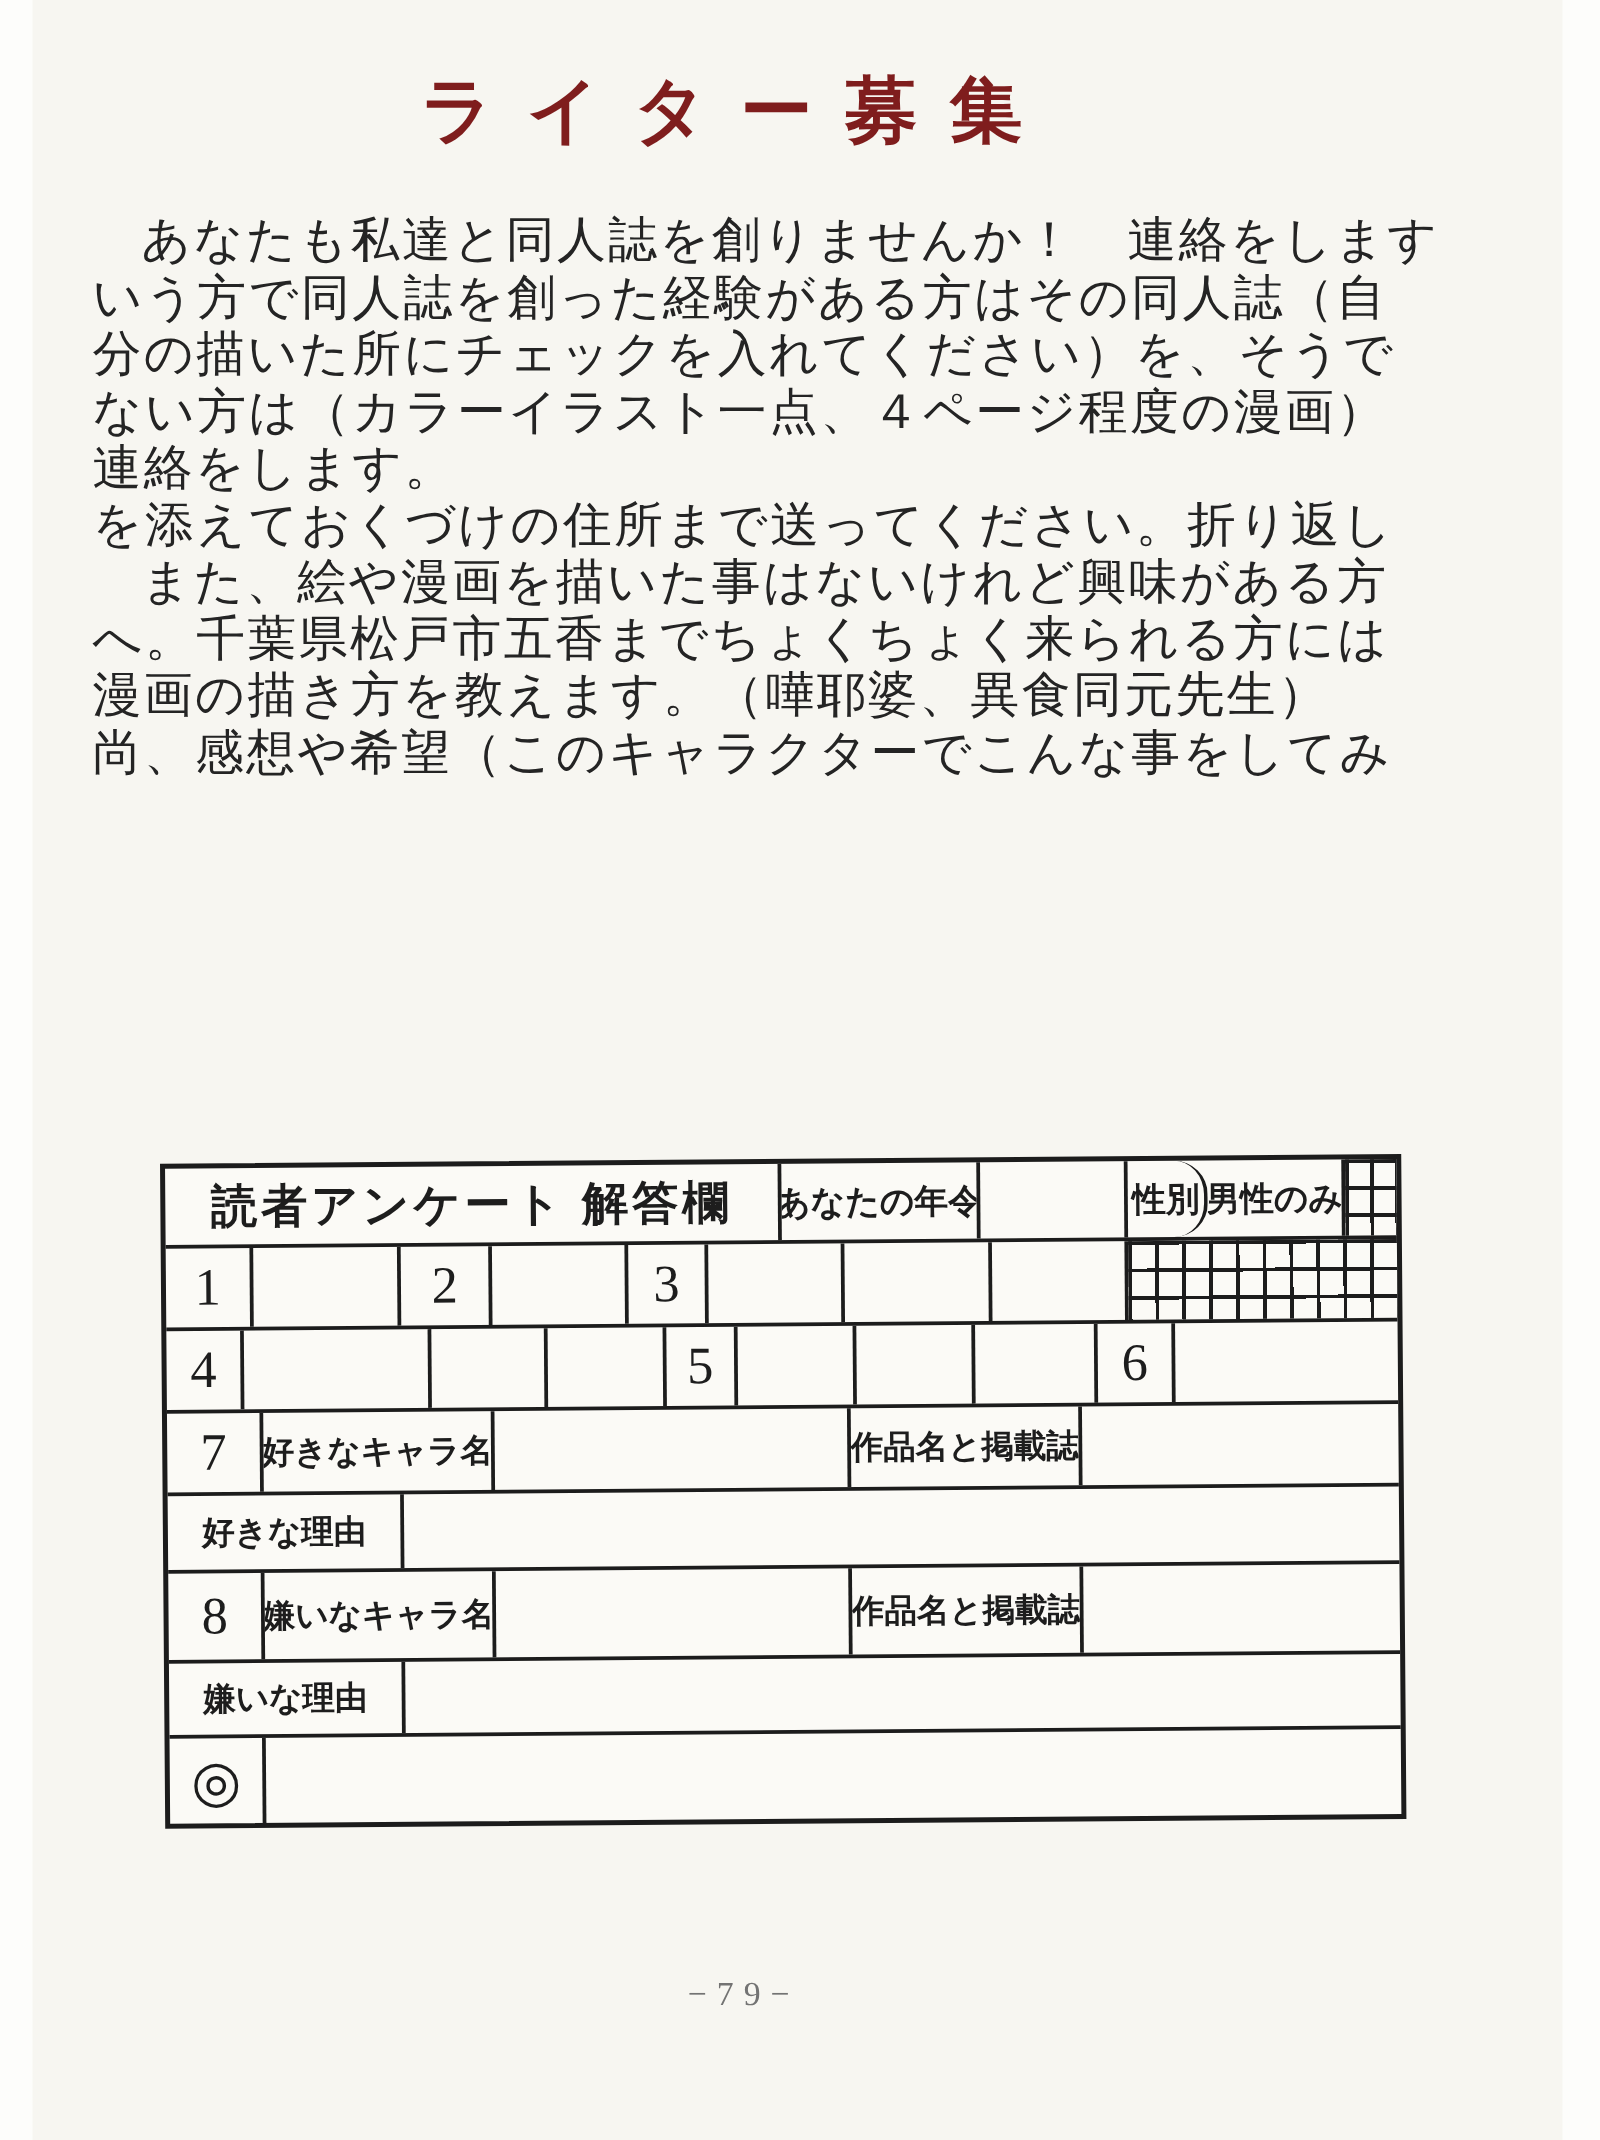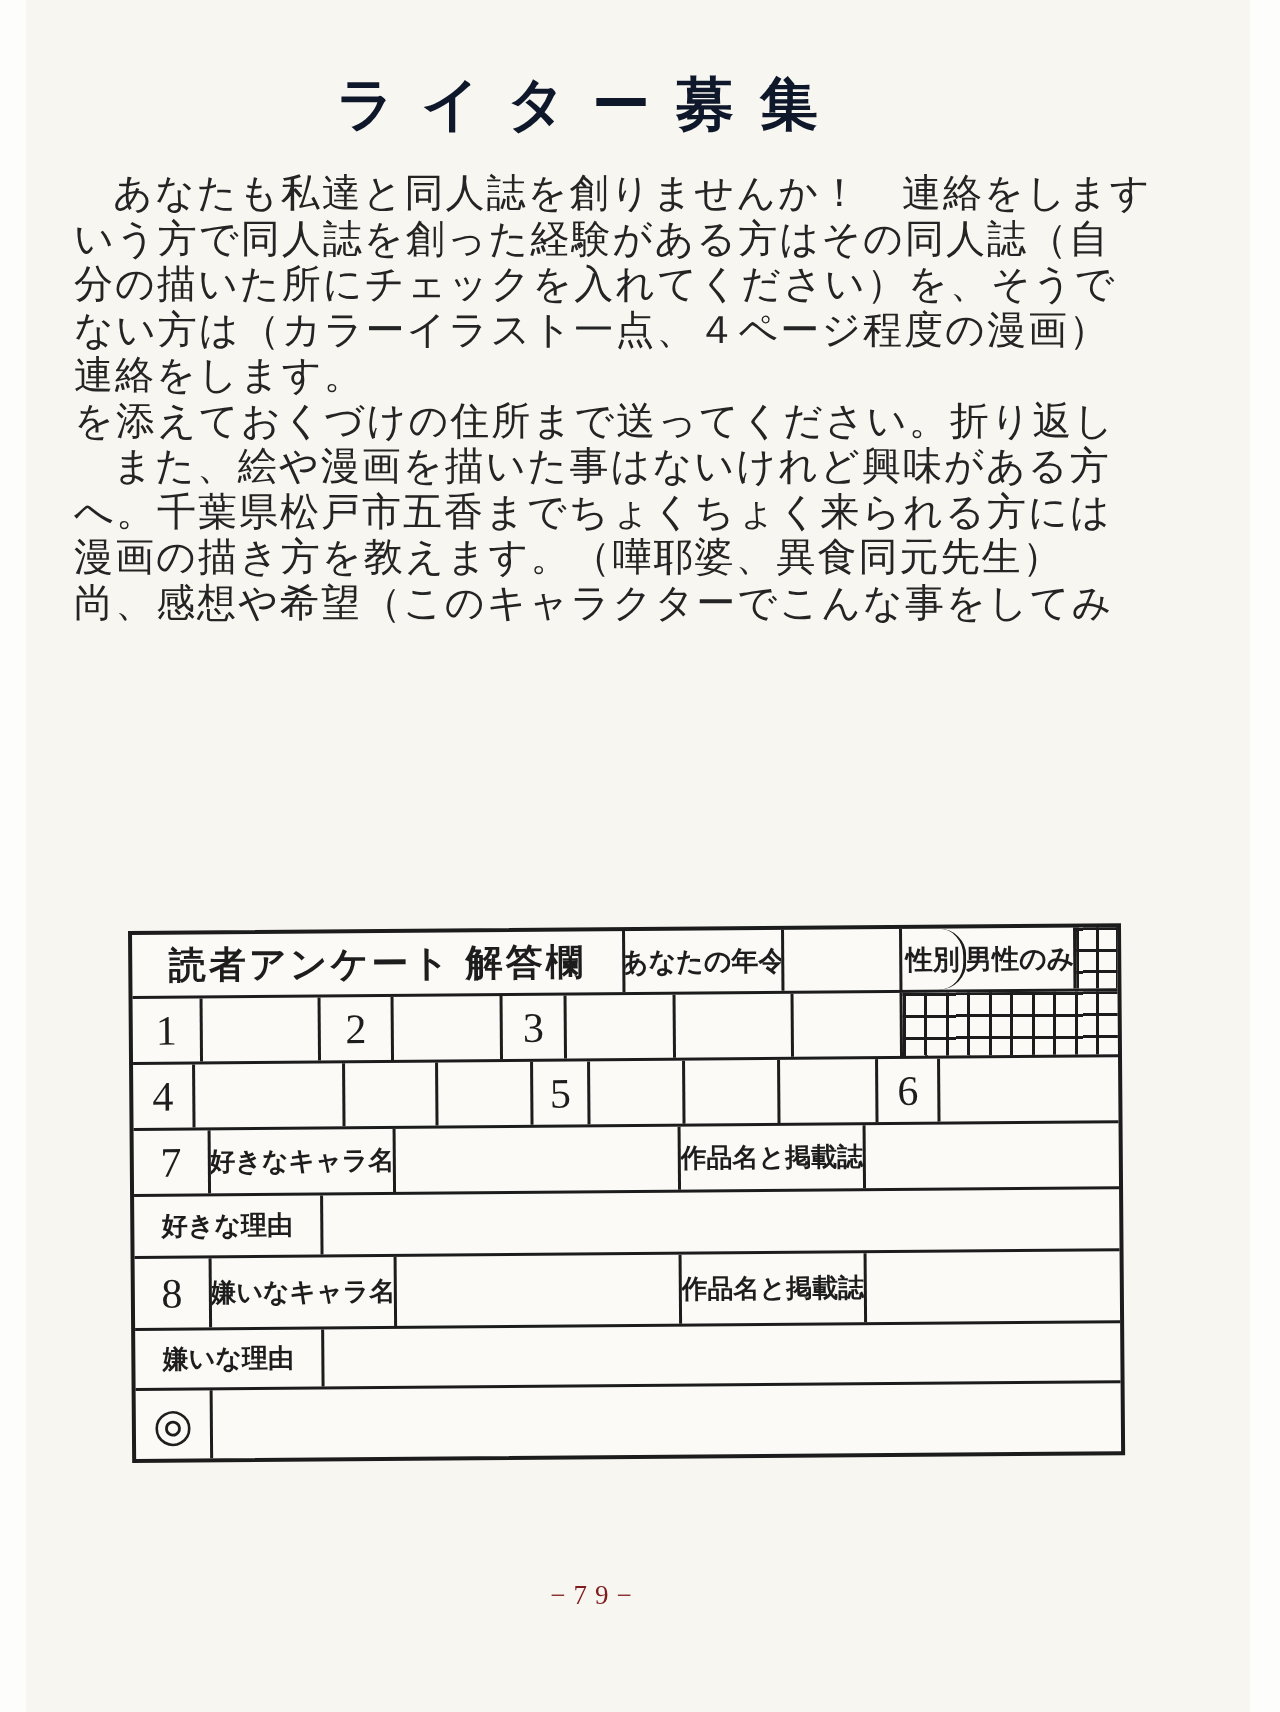--- a/index.html
+++ b/index.html
@@ -9,25 +9,25 @@
     background:#f7f6f1;
     color:#1f1f1f;
     position:relative;
     overflow:hidden;
   }
   .scan-edge { position:absolute; top:0; height:1712px; background:#fdfdfb; }
   .scan-edge.left  { left:0;  width:26px; }
   .scan-edge.right { right:0; width:30px; }
 
   .page-title {
-    position:absolute; top:66px; left:0; width:1180px;
+    position:absolute; top:50px; left:0; width:1180px;
     text-align:center;
     font-size:58px; font-weight:600;
     letter-spacing:26px;
-    color:#0f172a;
+    color:#7f1d1d;
     white-space:nowrap;
   }
 
   .body-text { position:absolute; top:170px; left:74px; width:1026px; }
   .body-text .line {
     font-size:39px; line-height:45.5px;
     letter-spacing:2px;
     color:#242424;
     white-space:nowrap;
   }
@@ -67,21 +67,21 @@
   }
   .grid-wide {
     background-image:
       repeating-linear-gradient(to right, #1c1c1c 0 3px, transparent 3px 21.5px),
       repeating-linear-gradient(to bottom, #1c1c1c 0 3px, transparent 3px 22px);
   }
 
   .page-number {
     position:absolute; top:1580px; left:0; width:1190px;
     text-align:center;
-    font-size:27px; letter-spacing:8px; color:#7f1d1d;
+    font-size:27px; letter-spacing:8px; color:#737373;
   }
 </style>
 </head>
 <body>
 
 <div>
 
   <div class="scan-edge left"></div>
   <div class="scan-edge right"></div>
 

